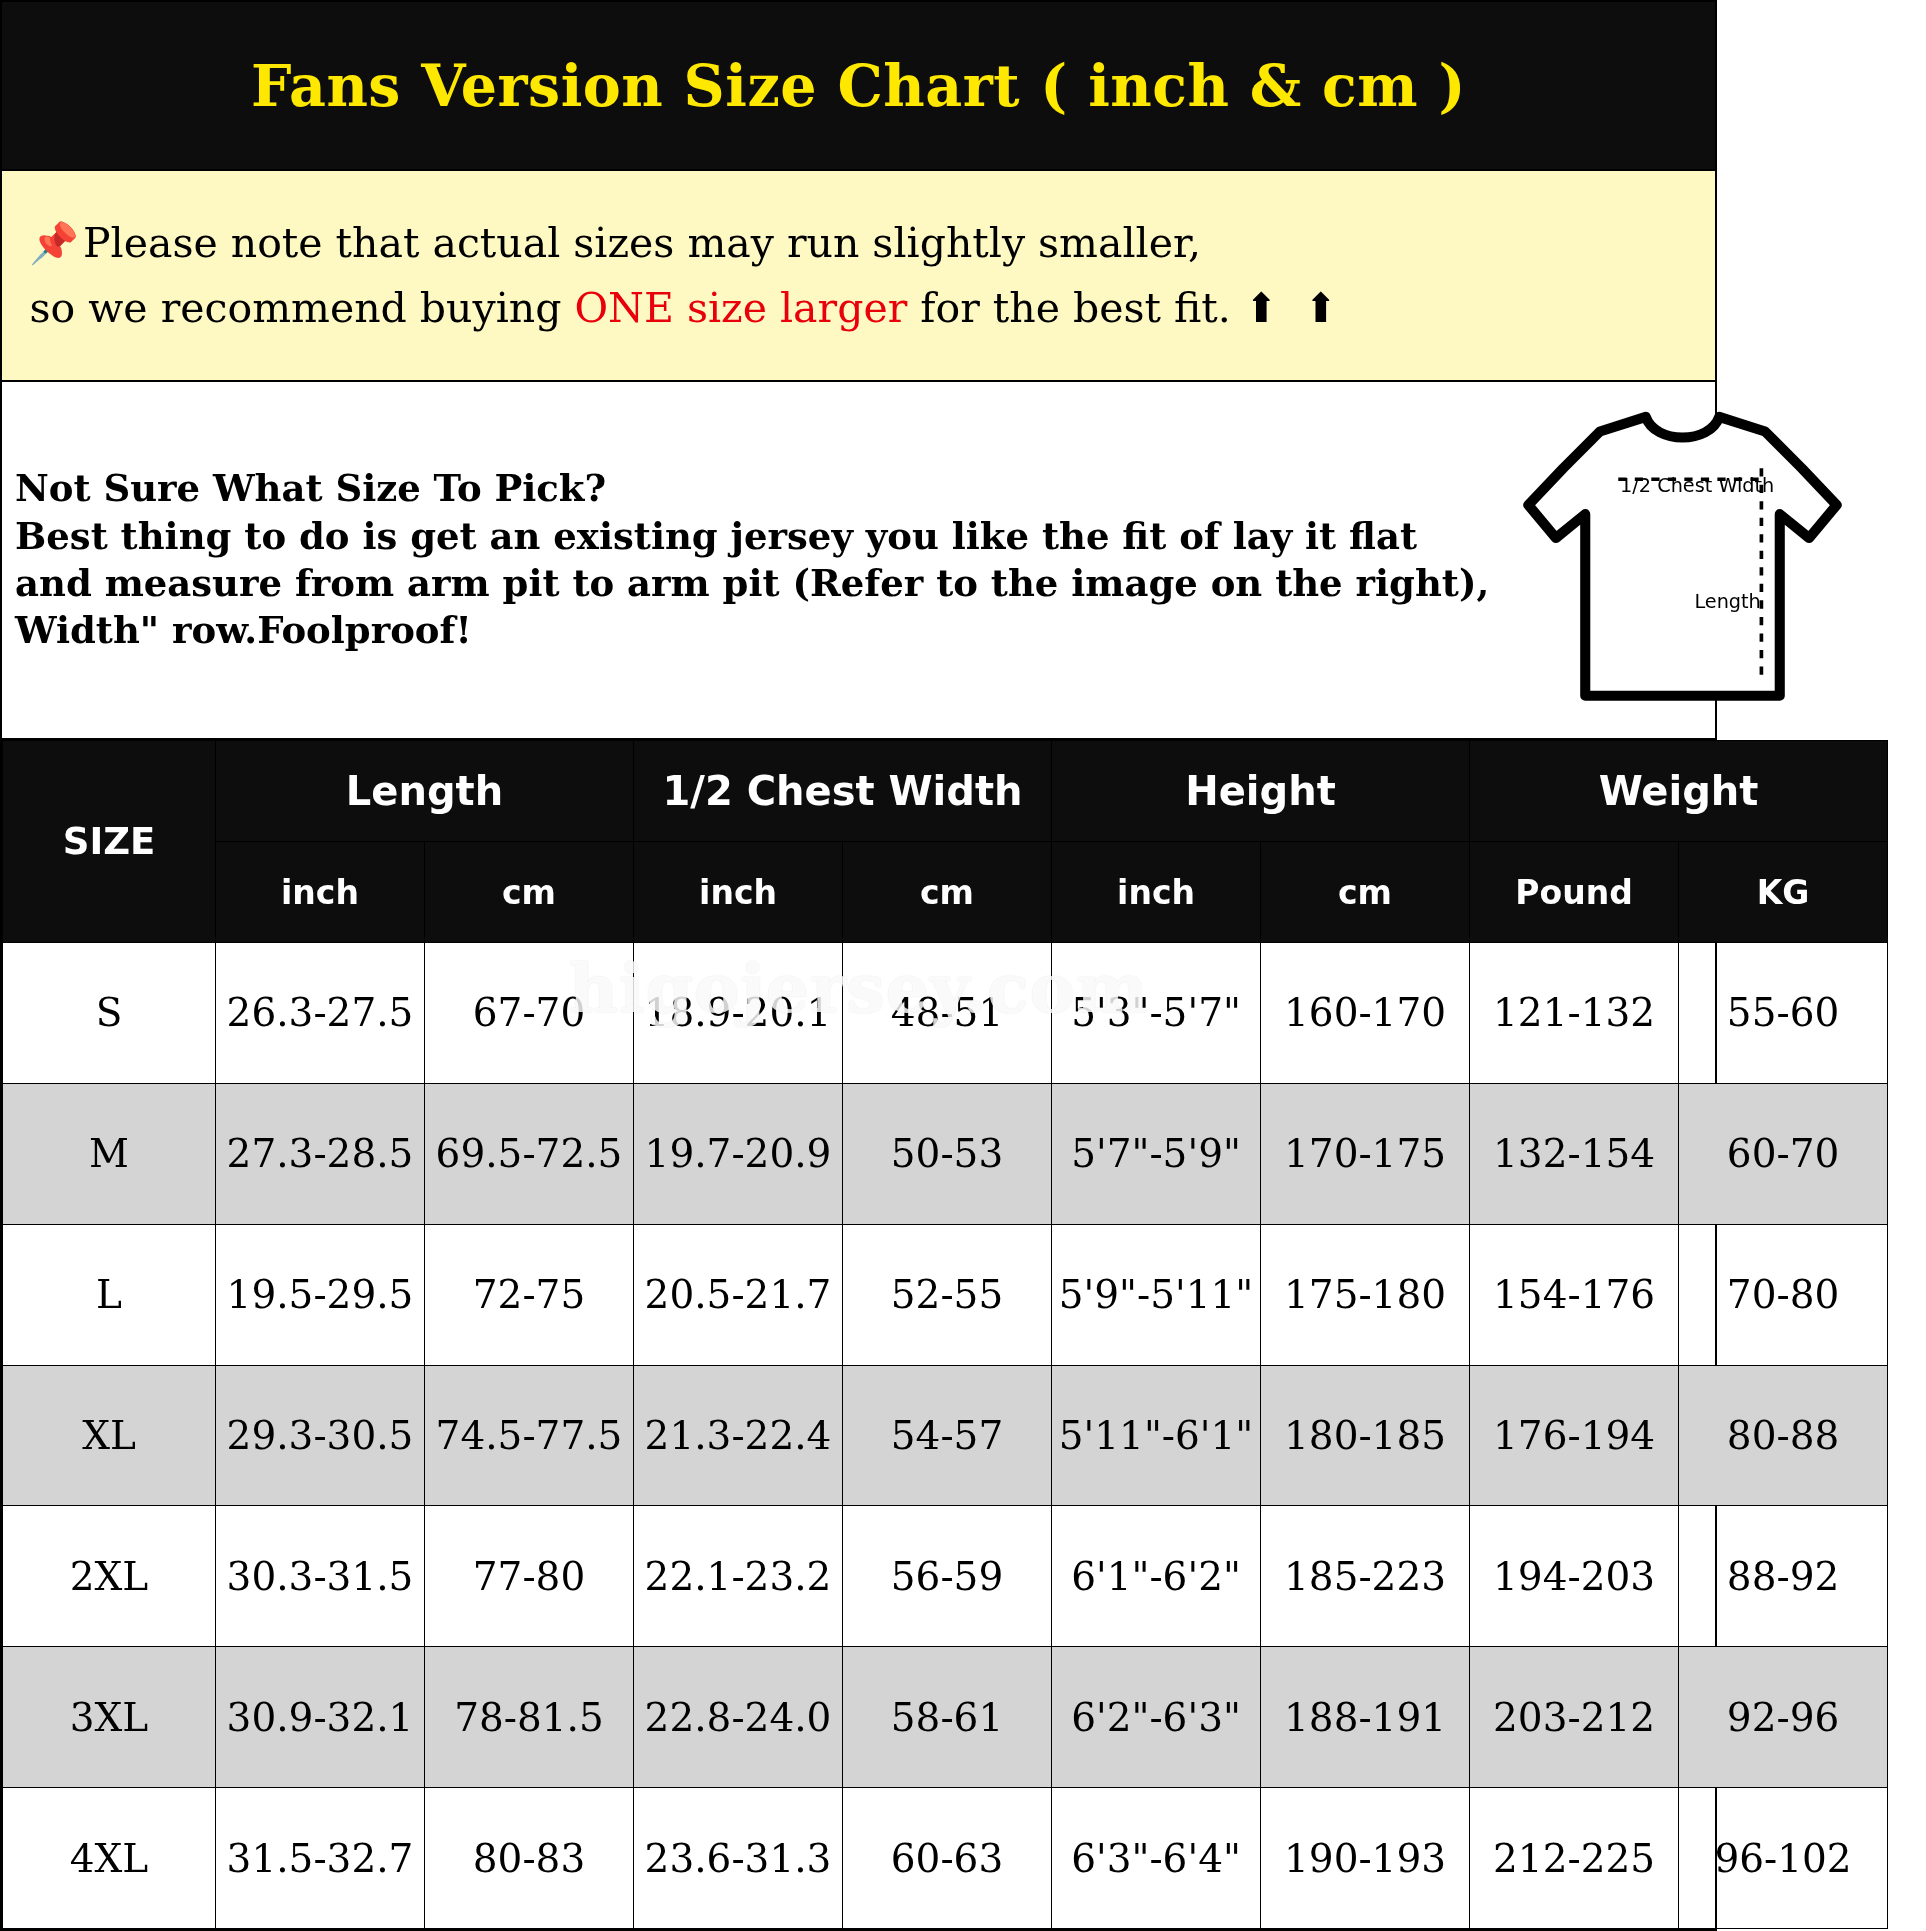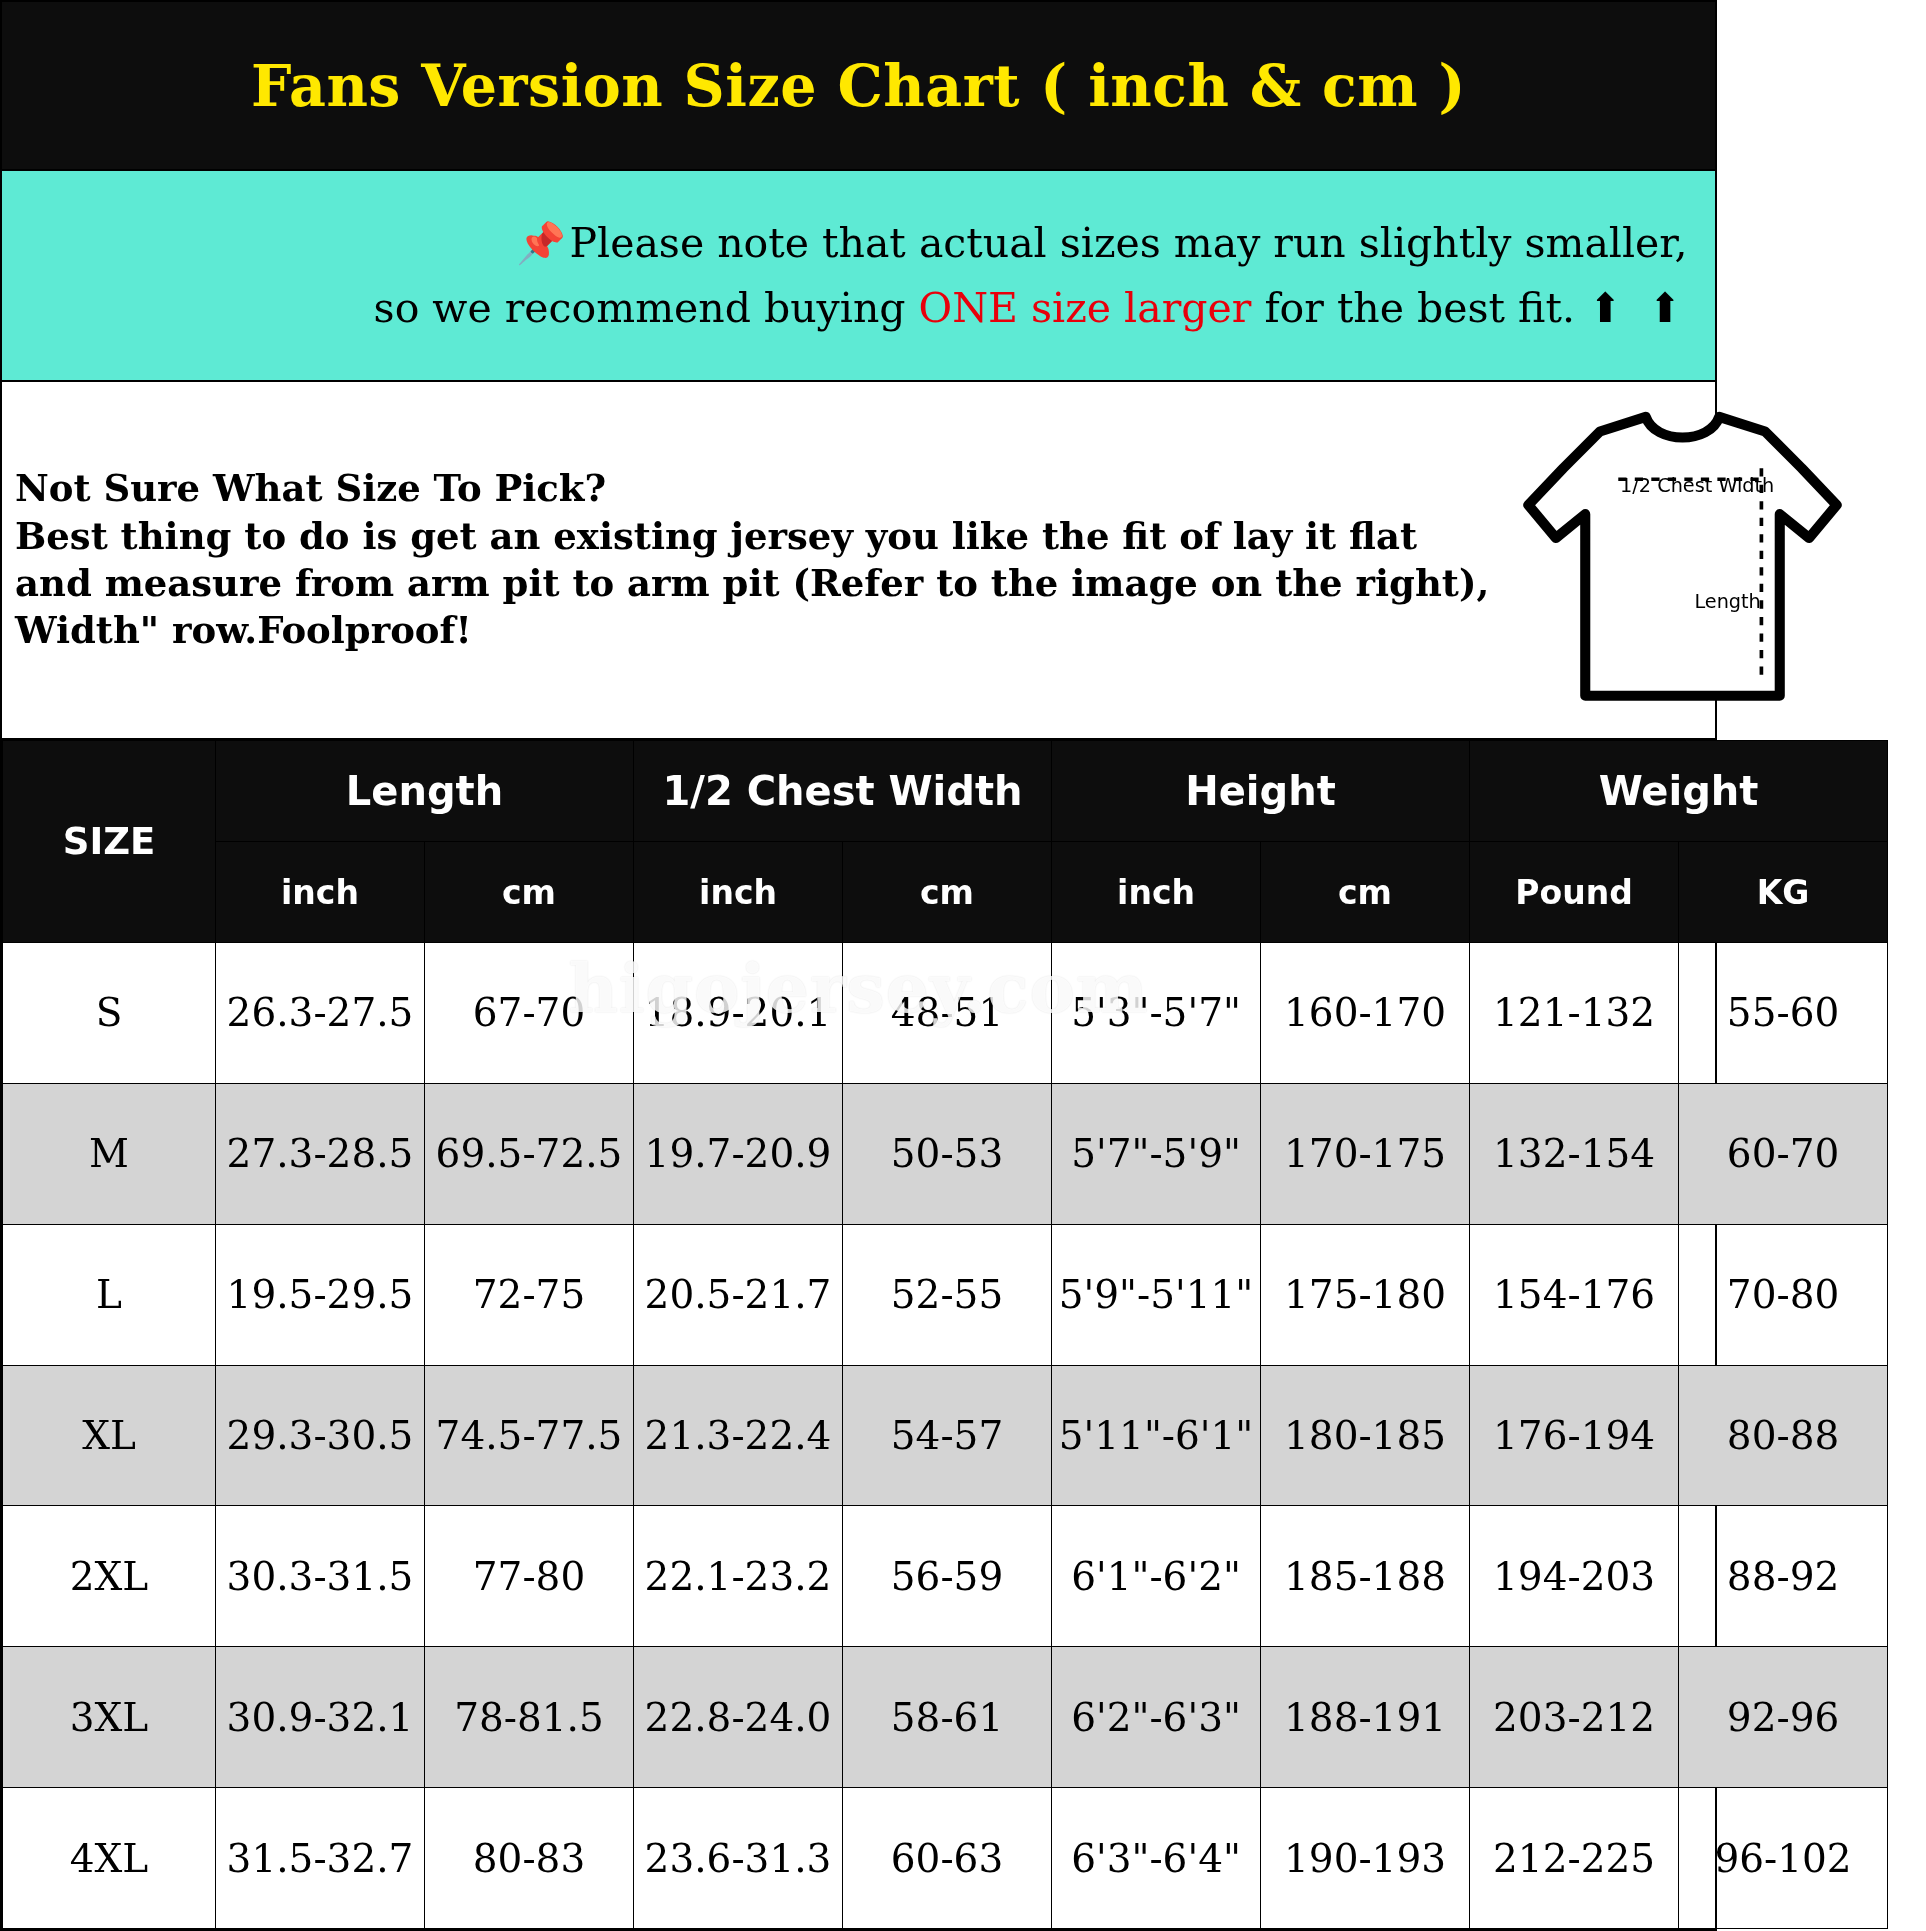--- a/index.html
+++ b/index.html
@@ -33,27 +33,27 @@
   .title-bar .title {
     color: #ffe800;
     font-weight: bold;
     font-size: 57px;
     letter-spacing: 0.5px;
     font-family: "DejaVu Serif", "Liberation Serif", serif;
   }
 
   
   .note-band {
-    background: #5eead4;
+    background: #fef9c3;
     border-top: 2.8px solid #000;
     border-bottom: 2.8px solid #000;
     height: 213px;
     display: flex;
     flex-direction: column;
-    align-items: flex-end;
+    align-items: flex-start;
     justify-content: center;
     padding: 5.5px 27.5px;
     gap: 11px;
   }
   .note-line {
     font-size: 41px;
     line-height: 1.32;
     text-align: center;
     white-space: nowrap;
     font-family: "DejaVu Serif", "Liberation Serif", serif;
@@ -249,21 +249,21 @@
           <td>176-194</td>
           <td>80-88</td>
         </tr>
         <tr>
           <td class="size-cell">2XL</td>
           <td>30.3-31.5</td>
           <td>77-80</td>
           <td>22.1-23.2</td>
           <td>56-59</td>
           <td>6'1"-6'2"</td>
-          <td>185-188</td>
+          <td>185-223</td>
           <td>194-203</td>
           <td>88-92</td>
         </tr>
         <tr class="alt">
           <td class="size-cell">3XL</td>
           <td>30.9-32.1</td>
           <td>78-81.5</td>
           <td>22.8-24.0</td>
           <td>58-61</td>
           <td>6'2"-6'3"</td>

